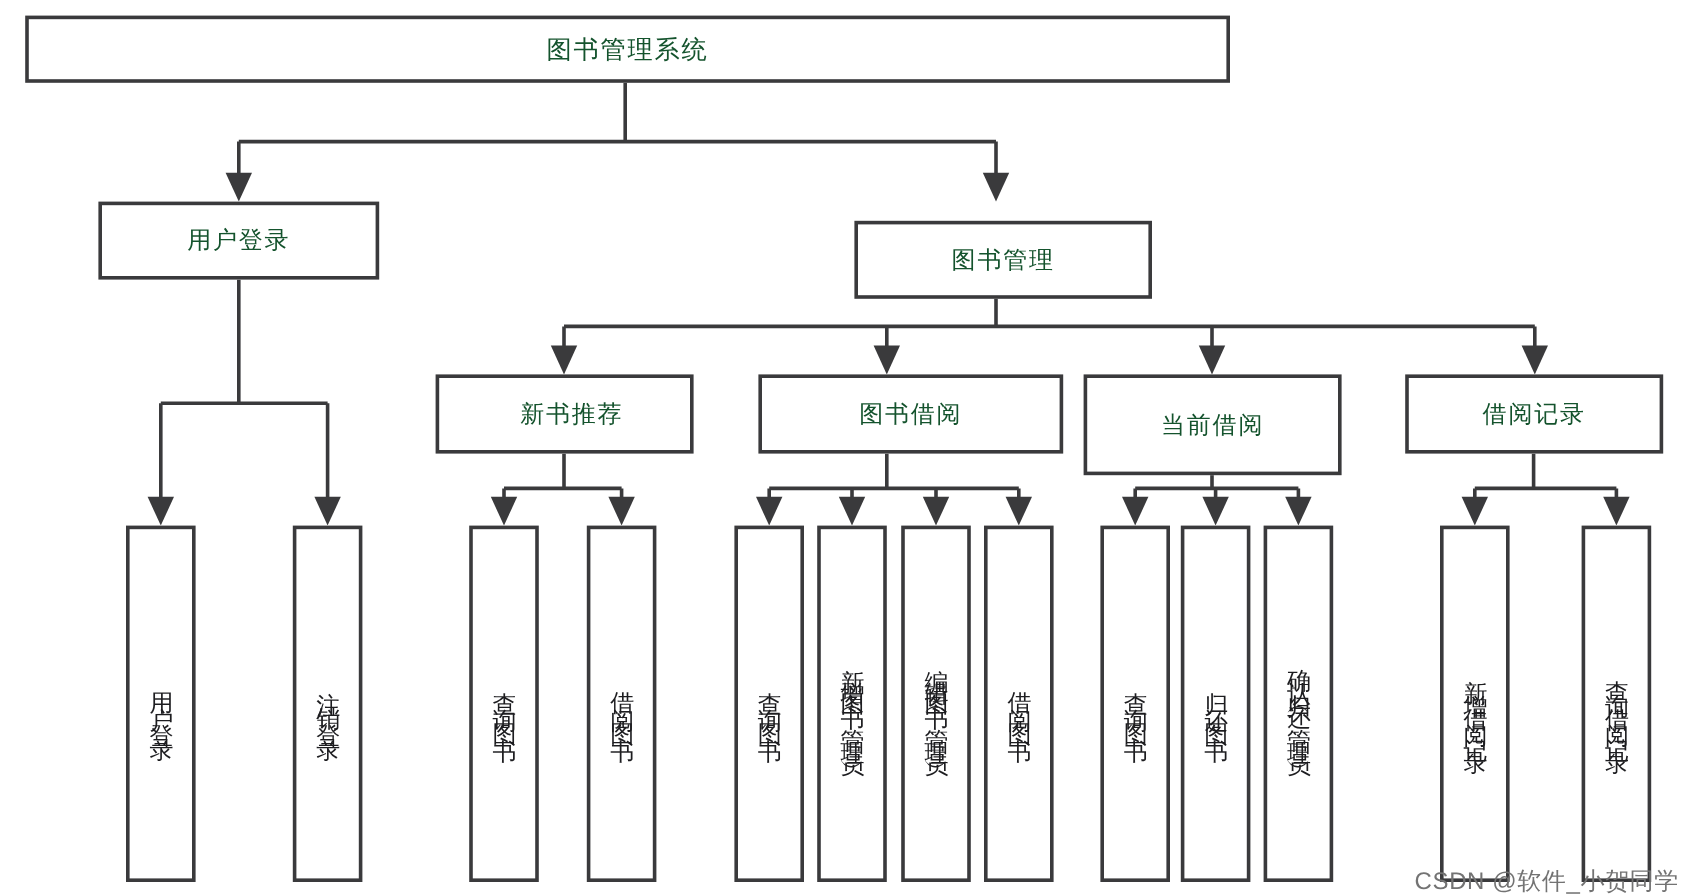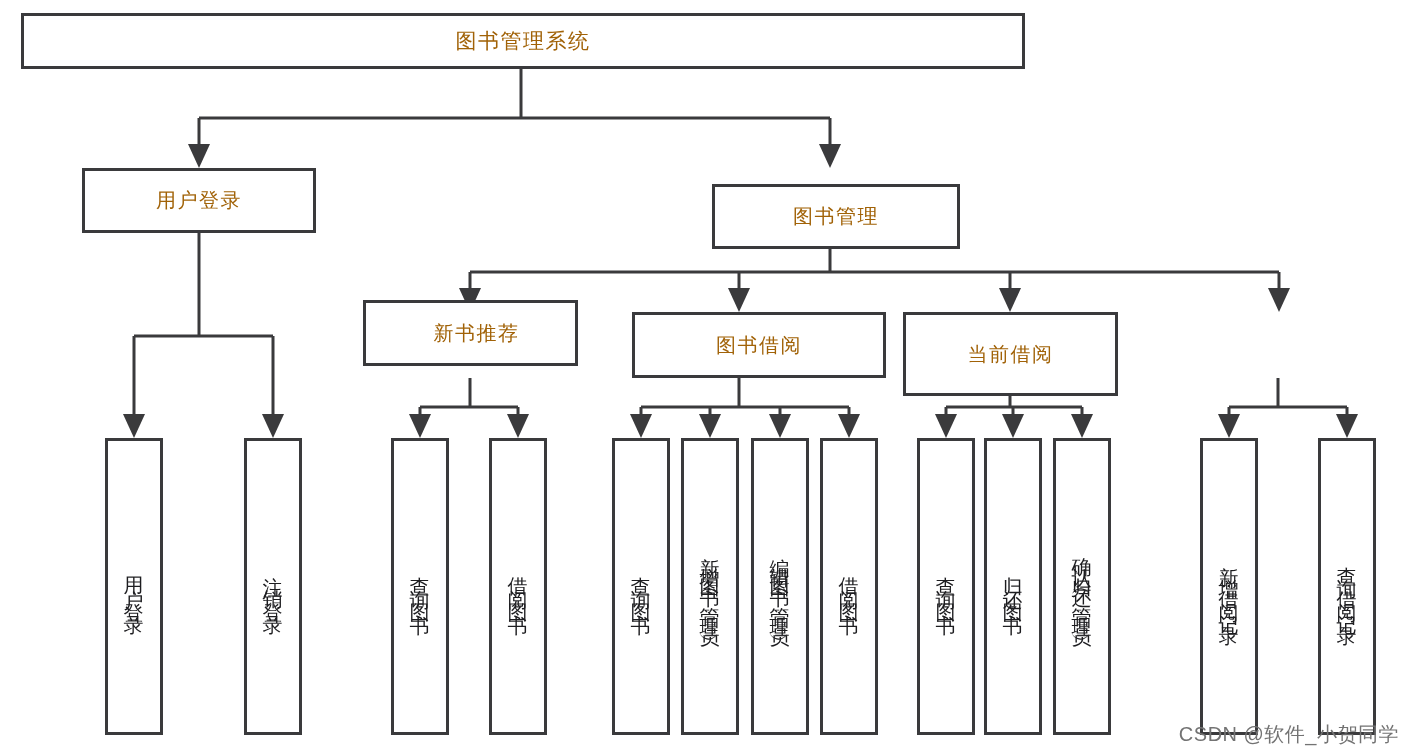--- a/index.html
+++ b/index.html
@@ -22,21 +22,21 @@
     box-sizing: border-box;
     border: 3px solid #3a3a3c;
     background: #ffffff;
     display: flex;
     align-items: center;
     justify-content: center;
     z-index: 1;
   }
   .hlabel {
     font-size: 20px;
-    color: #a16207;
+    color: #14532d;
     letter-spacing: 1.5px;
     white-space: nowrap;
   }
   .root-label { font-size: 21px; }
   .vtext {
     writing-mode: vertical-rl;
     font-size: 20px;
     color: #1d1d20;
     letter-spacing: 13px;
     line-height: 1;
@@ -97,28 +97,31 @@
     <span class="hlabel root-label">图书管理系统</span>
   </div>
 
   <div class="box" style="left:82px; top:168px; width:234px; height:65px;">
     <span class="hlabel">用户登录</span>
   </div>
   <div class="box" style="left:712px; top:184px; width:248px; height:65px;">
     <span class="hlabel">图书管理</span>
   </div>
 
-  <div class="box" style="left:363px; top:300px; width:215px; height:66px;padding-left:12px;">
+  <div class="box" style="left:363px; top:312px; width:215px; height:66px;padding-left:12px;">
     <span class="hlabel">新书推荐</span>
   </div>
   <div class="box" style="left:632px; top:312px; width:254px; height:66px;">
     <span class="hlabel">图书借阅</span>
   </div>
   <div class="box" style="left:903px; top:312px; width:215px; height:84px;">
     <span class="hlabel">当前借阅</span>
+  </div>
+  <div class="box" style="left:1171px; top:312px; width:215px; height:66px;">
+    <span class="hlabel">借阅记录</span>
   </div>
 
   <div class="box" style="left:105px; top:438px; width:58px; height:297px;">
     <span class="vtext">用户登录</span>
   </div>
   <div class="box" style="left:244px; top:438px; width:58px; height:297px;">
     <span class="vtext">注销登录</span>
   </div>
 
   <div class="box" style="left:391px; top:438px; width:58px; height:297px;">

